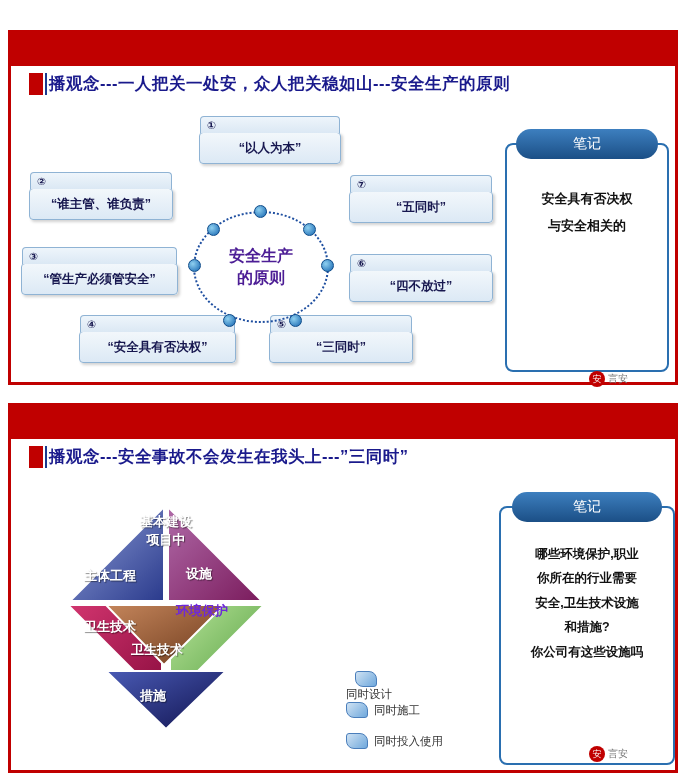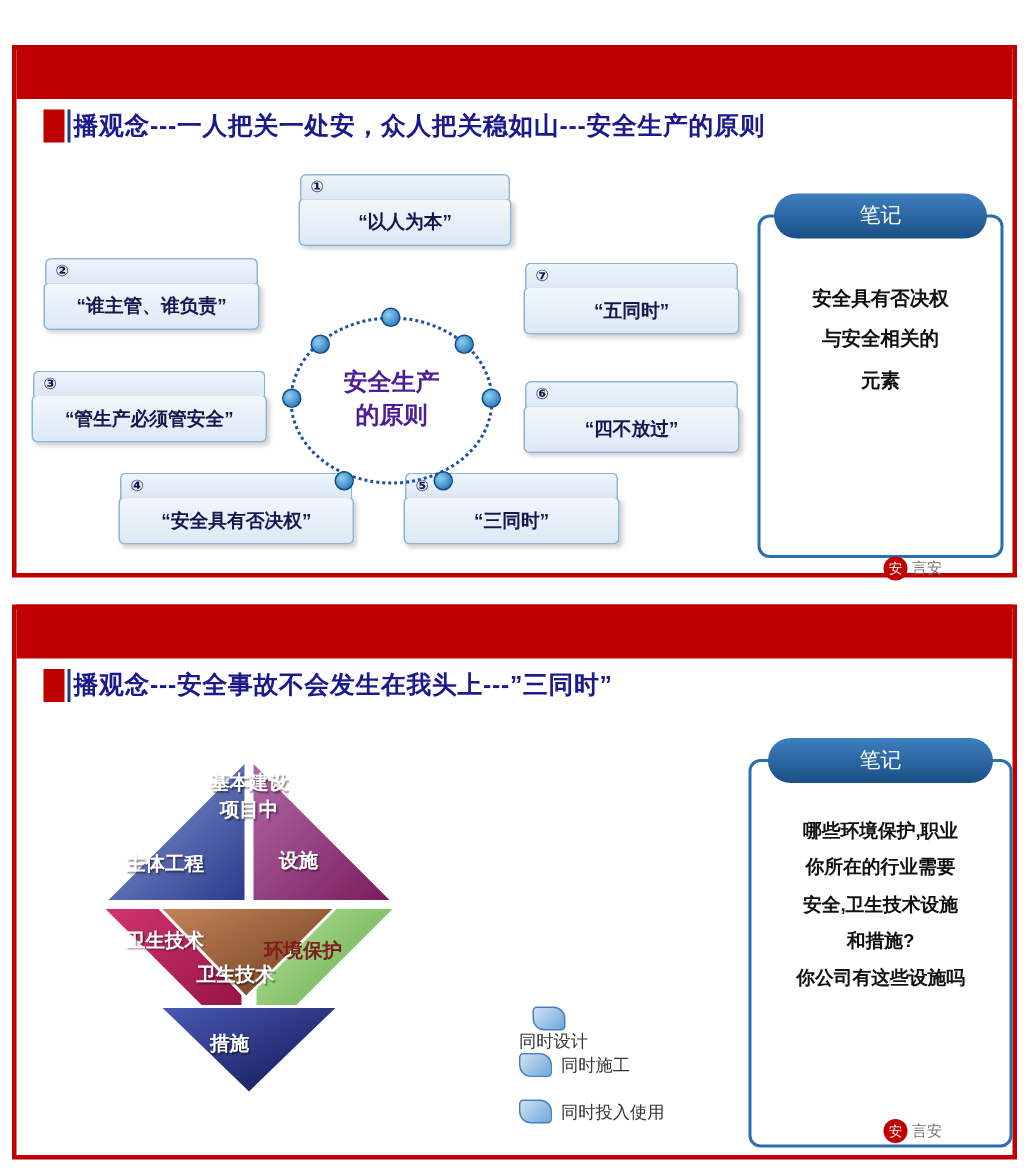--- a/index.html
+++ b/index.html
@@ -103,21 +103,20 @@
     <div class="node" style="left:177px;top:226px;"></div>
     <div class="node" style="left:310px;top:226px;"></div>
     <div class="node" style="left:212px;top:281px;"></div>
     <div class="node" style="left:278px;top:281px;"></div>
 
     <div class="note" style="left:494px;top:110px;width:160px;height:225px;">
       <div class="note-head">笔记</div>
       <div class="note-body">
         <div>安全具有否决权</div>
         <div>与安全相关的</div>
-        <div>元素</div>
       </div>
     </div>
 
     <div class="wm" style="left:578px;top:338px;">
       <div class="wm-logo">安</div>
       <span>言安</span>
     </div>
   </div>
 
   <div class="slide slide-bottom">
@@ -171,21 +170,21 @@
         <polygon points="60,170 180,170 120,228" fill="url(#gNavy)" stroke="#ffffff" stroke-width="2"></polygon>
       </svg>
 
       <div class="lbl" style="left:73px;top:12px;text-align:center;width:94px;line-height:1.35;">
         <div>基本建设</div>
         <div>项目中</div>
       </div>
       <div class="lbl" style="left:38px;top:66px;">主体工程</div>
       <div class="lbl" style="left:140px;top:64px;">设施</div>
       <div class="lbl" style="left:38px;top:117px;">卫生技术</div>
-      <div class="lbl" style="left:130px;top:124px;color:#7f1d1d;text-shadow:none;">环境保护</div>
+      <div class="lbl" style="left:130px;top:101px;color:#6d28d9;text-shadow:none;">环境保护</div>
       <div class="lbl" style="left:85px;top:140px;">卫生技术</div>
       <div class="lbl" style="left:94px;top:186px;">措施</div>
     </div>
 
     <div class="leg" style="left:335px;top:265px;flex-direction:column;">
       <span class="leg-ico"></span>
       <span>同时设计</span>
     </div>
     <div class="leg" style="left:335px;top:296px;">
       <span class="leg-ico"></span>

